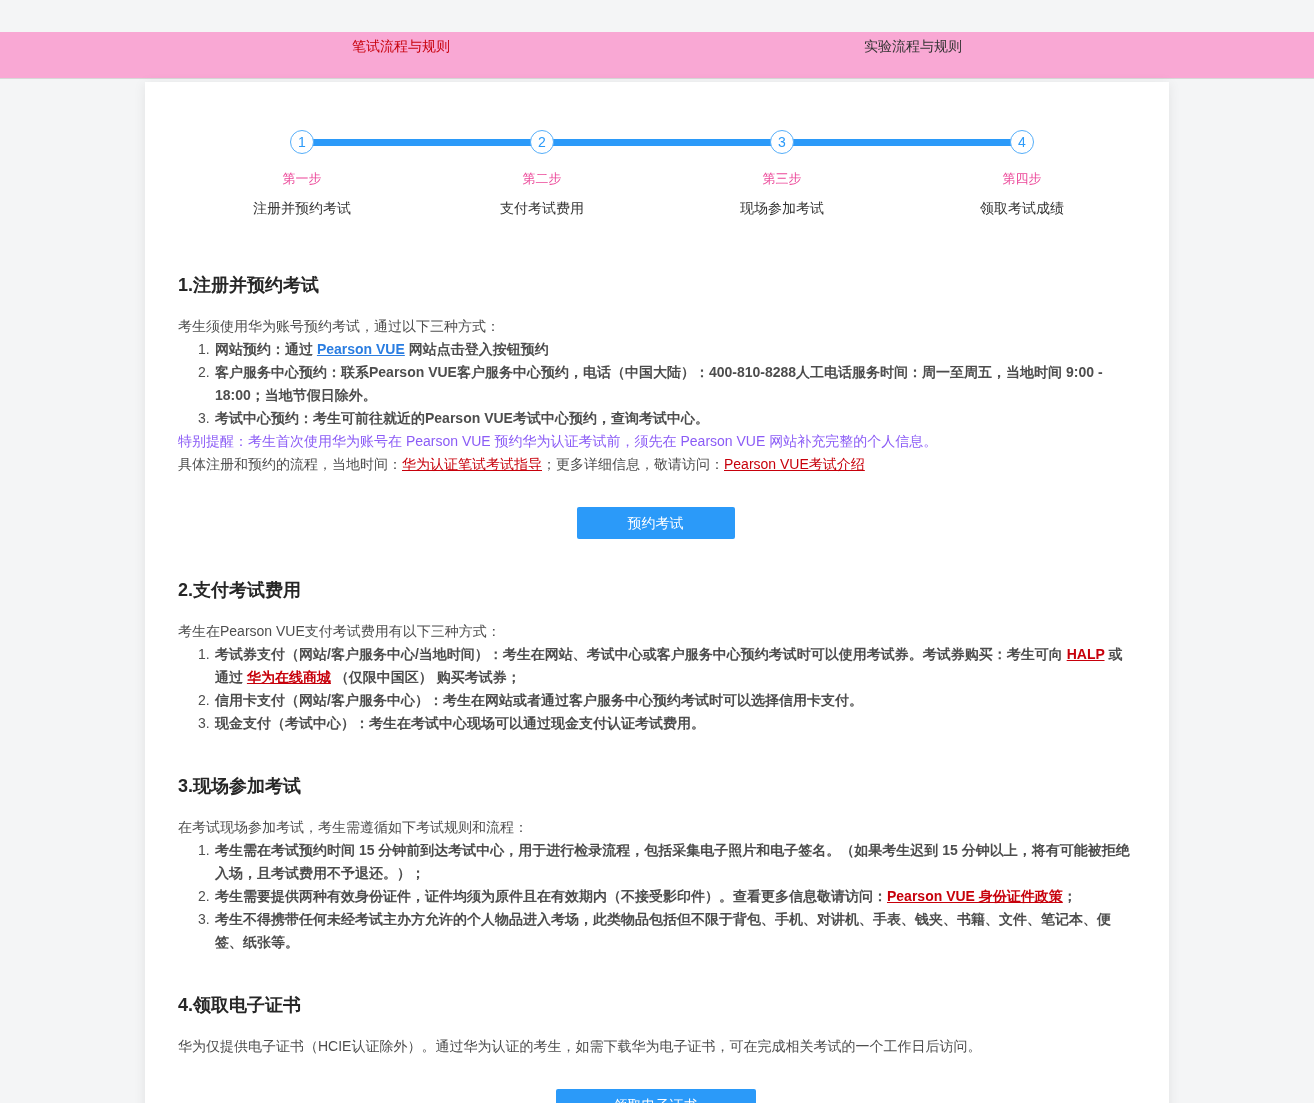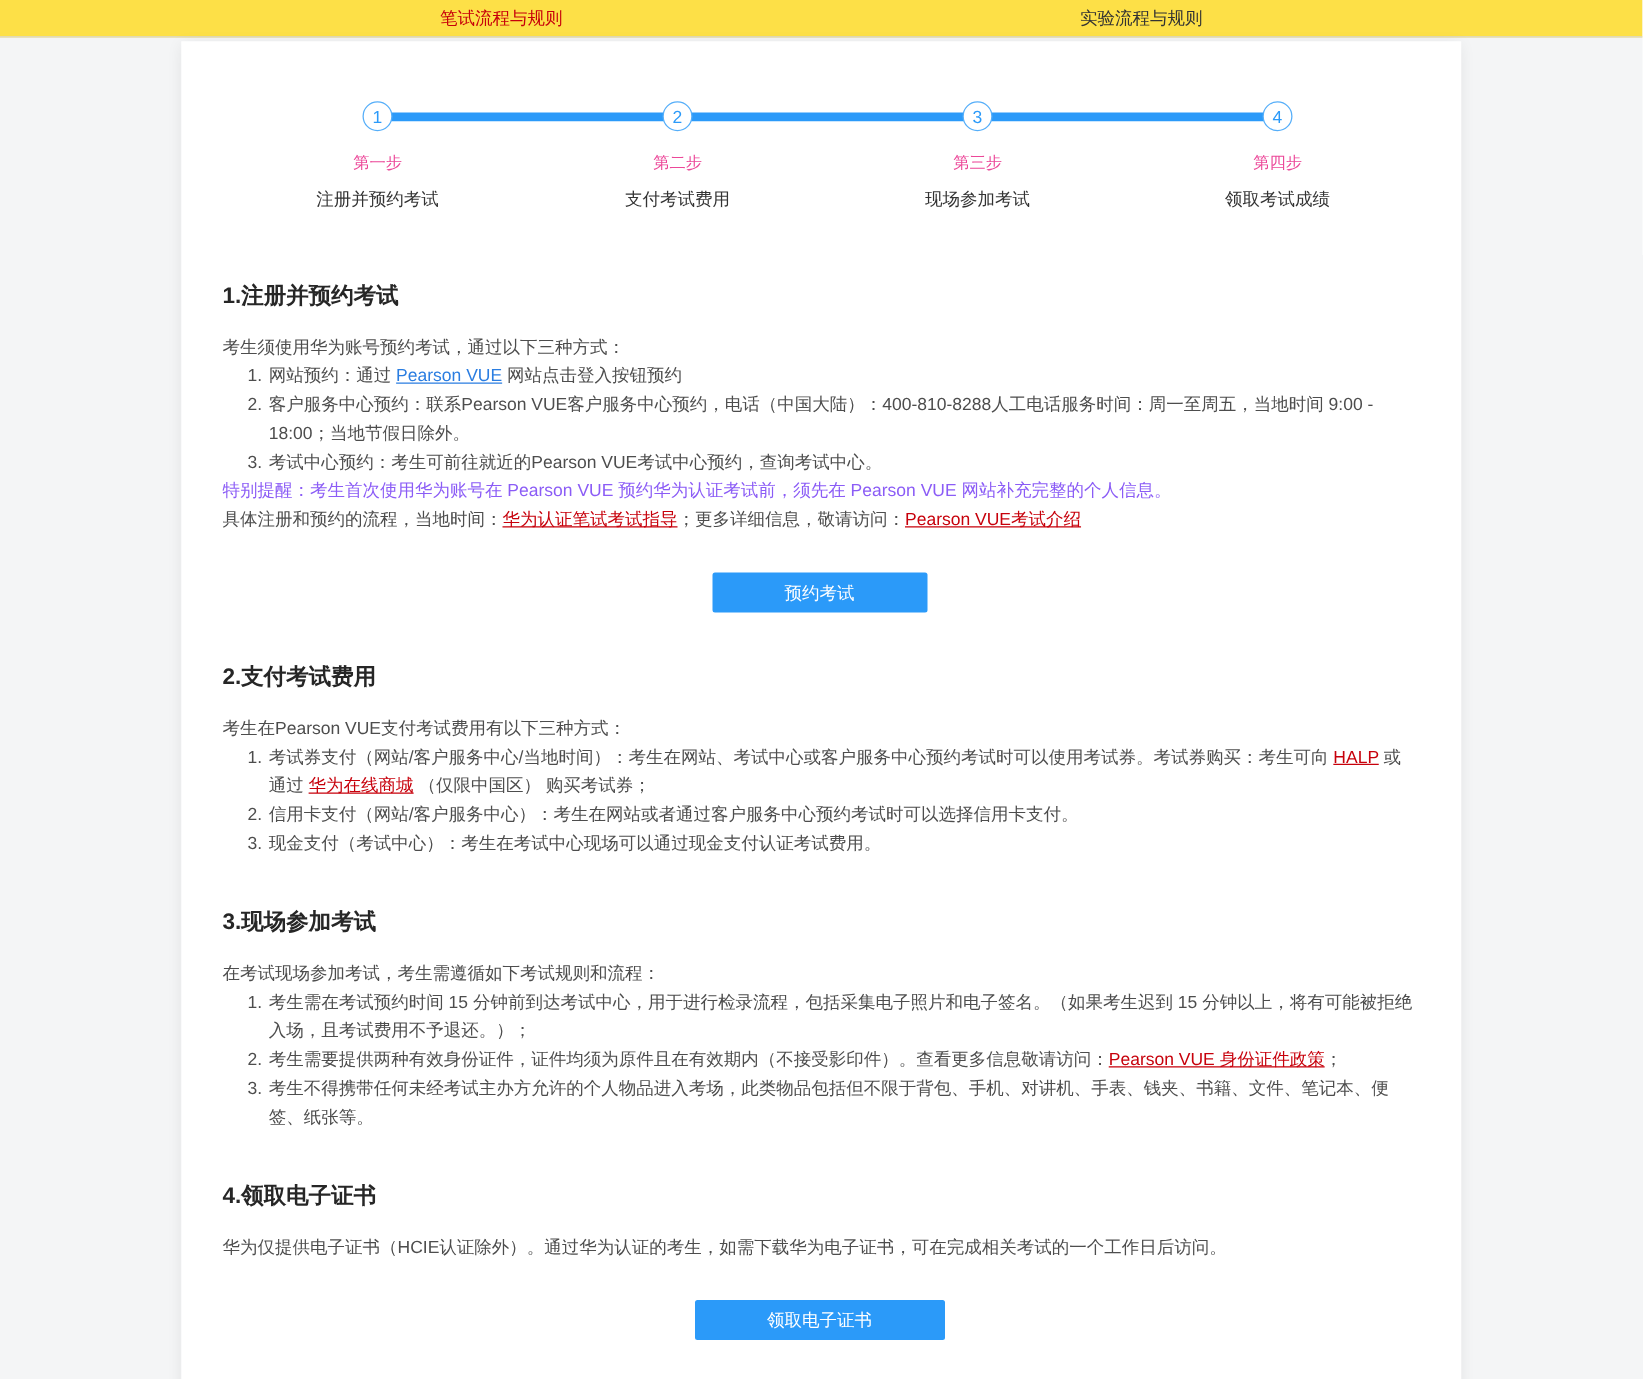--- a/index.html
+++ b/index.html
@@ -5,23 +5,24 @@
   * { box-sizing: border-box; }
   html,body { margin:0; padding:0; }
   body {
     background:#f4f5f6;
     font-family:"Liberation Sans","DejaVu Sans",sans-serif;
     color:#4d4d4d;
     min-height:1103px;
   }
   
   .topbar {
-    height:30px;
-    background:#fde047;
+    height:47px;
+    background:#f9a8d4;
     border-bottom:1px solid #d8d8d8;
+    margin-top:32px;
   }
   .topbar-inner {
     width:1024px; margin:0 auto; height:29px;
     display:flex;
   }
   .tab {
     flex:1; text-align:center; line-height:29px;
     font-size:14px; color:#333; cursor:pointer;
   }
   .tab.active { color:#c7000b; }
@@ -61,34 +62,34 @@
   .sec-heading {
     font-size:18px; font-weight:bold; color:#262626;
     margin:40px 0 0; line-height:23px;
   }
   .sec-heading.first { margin-top:57px; }
   .sec-body { margin-top:18px; line-height:23px; }
   .sec-body p { margin:0; }
   .olist { margin:0; }
   .olist-item { display:flex; }
   .olist-item .num { flex:none; width:17px; margin-left:20px; }
-  .olist-item .itext { flex:1; }
+  .olist-item .itext { flex:1;font-weight:bold; }
   .sub-line { margin-left:20px; }
   .red { color:#8b5cf6; }
   .lnk { text-decoration:underline; cursor:pointer; }
   .lnk.blue { color:#2a7de1; }
   .lnk.red  { color:#c7000b; }
   .btn-row { margin-top:31px; text-align:center; }
   .btn {
     display:inline-block; height:32px; border:none; border-radius:2px;
     background:#2b9af9; color:#fff; font-size:14px; line-height:32px;
     cursor:pointer; padding:0;
     font-family:"Liberation Sans","DejaVu Sans",sans-serif;
   }
-  .btn.w172 { width:172px; }
+  .btn.w172 { width:158px; }
   .btn.w200 { width:200px; }
 </style>
 </head>
 <body>
 
 <div class="topbar">
   <div class="topbar-inner">
     <div class="tab active">笔试流程与规则</div>
     <div class="tab">实验流程与规则</div>
   </div>

